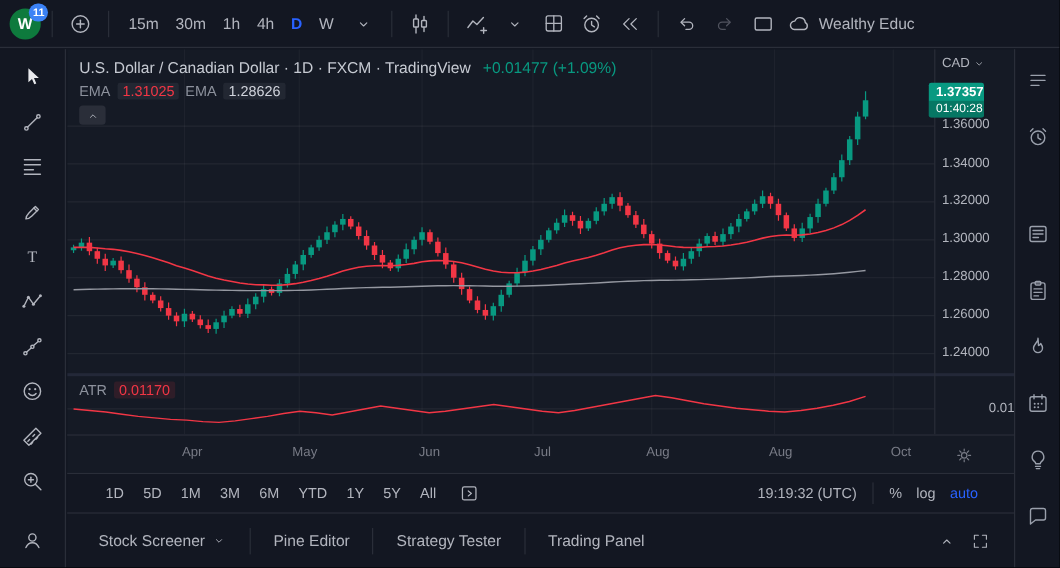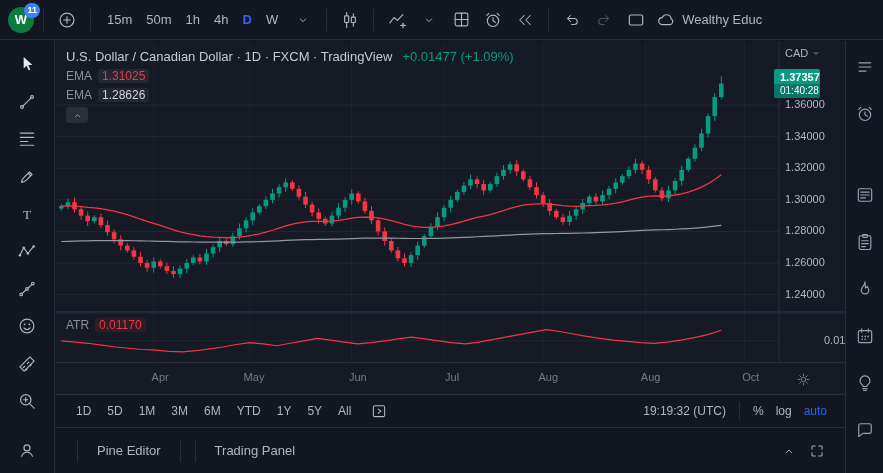--- a/index.html
+++ b/index.html
@@ -85,21 +85,21 @@
   .lg-value { font-size:12px; padding:0 4px; border-radius:2px; background:rgba(42,46,57,0.65); }
   .eye-btn { border:none; background:none; color:#8c919c; width:18px; height:16px;
     display:flex; align-items:center; justify-content:center; cursor:pointer; }
   .collapse-btn { width:22px; height:16px; background:#2a2e39; border:none; border-radius:3px;
     color:#b2b5be; display:flex; align-items:center; justify-content:center; cursor:pointer; }
   .atr-legend { position:absolute; left:10px; top:277px; display:flex; align-items:center; gap:6px; z-index:5; }
   .atr-value { color:#f23645; background:rgba(242,54,69,0.12); font-size:12px; padding:0 4px; border-radius:2px; }
   
   .range-bar { position:absolute; top:353px; left:0; right:0; height:33px;
     border-top:1px solid #2a2e39; background:#131722;
-    display:flex; align-items:center; padding:0 12px; }
+    display:flex; align-items:center; padding:0 24px; }
   .ranges { display:flex; align-items:center; }
   .rng-btn { height:24px; padding:0 8px; border:none; background:none; color:#b2b5be;
     font-size:12px; border-radius:4px; cursor:pointer; font-family:inherit; }
   .flex-spacer { flex:1 1 auto; }
   .vsep { width:1px; height:18px; background:#2a2e39; margin:0 7px; flex:0 0 auto; }
   .txt-btn { border:none; background:none; color:#b2b5be; font-size:12px; height:24px;
     padding:0 6px; border-radius:4px; cursor:pointer; font-family:inherit; }
   .txt-btn.auto { color:#2962ff; }
   
   .footer { position:absolute; top:386px; left:0; right:0; bottom:0;
@@ -125,21 +125,21 @@
     <button class="tb-btn">
         <svg viewBox="0 0 24 24" width="20" height="20" fill="none" stroke="currentColor" stroke-width="1.4" stroke-linecap="round" stroke-linejoin="round">
           <circle cx="12" cy="12" r="8.3"></circle>
           <line x1="12" y1="8.2" x2="12" y2="15.8"></line>
           <line x1="8.2" y1="12" x2="15.8" y2="12"></line>
         </svg>
       </button>
     <div class="tb-sep"></div>
     <div class="timeframes" id="timeframes">
         <button class="tf-btn">15m</button>
-        <button class="tf-btn">50m</button>
+        <button class="tf-btn">30m</button>
         <button class="tf-btn">1h</button>
         <button class="tf-btn">4h</button>
         <button class="tf-btn active">D</button>
         <button class="tf-btn">W</button>
       </div>
     <button class="tb-btn">
         <svg viewBox="0 0 24 24" width="16" height="16" fill="none" stroke="currentColor" stroke-width="1.4" stroke-linecap="round" stroke-linejoin="round">
           <polyline points="8 10.5 12 14.5 16 10.5"></polyline>
         </svg>
       </button>
@@ -606,21 +606,21 @@
       <div class="price-badge" id="price-badge" style="top: 27.5994px;">
         <div class="pb-price">1.37357</div>
         <div class="pb-countdown">01:40:28</div>
       </div>
 
       <div class="legend">
         <div class="lg-row">
           <span class="lg-title">U.S. Dollar / Canadian Dollar · 1D · FXCM · TradingView</span>
           <span class="lg-change">+0.01477 (+1.09%)</span>
         </div>
-        <div id="ema-rows" style="display:flex;flex-direction:column;gap:5px;">
+        <div id="ema-rows" style="display:flex;flex-direction:row;gap:5px;">
             <div class="lg-row">
               <span class="lg-label">EMA</span>
               <span class="lg-value" style="color: rgb(242, 54, 69);">1.31025</span>
             </div>
             <div class="lg-row">
               <span class="lg-label">EMA</span>
               <span class="lg-value" style="color: rgb(209, 212, 220);">1.28626</span>
             </div>
           </div>
         <div class="lg-row">
@@ -675,25 +675,36 @@
       <div class="flex-spacer"></div>
       <button class="txt-btn">19:19:32 (UTC)</button>
       <div class="vsep"></div>
       <button class="txt-btn">%</button>
       <button class="txt-btn">log</button>
       <button class="txt-btn auto">auto</button>
     </div>
 
     <div class="footer">
       <div class="ftabs" id="footer-tabs">
+          <button class="ftab">
+            <span>Stock Screener</span>
+            <span>
+              <svg viewBox="0 0 24 24" width="13" height="13" fill="none" stroke="currentColor" stroke-width="1.4" stroke-linecap="round" stroke-linejoin="round">
+                <polyline points="8 10.5 12 14.5 16 10.5"></polyline>
+              </svg>
+            </span>
+          </button>
           <div class="vsep"></div>
           <button class="ftab">
             <span>Pine Editor</span>
           </button>
           <div class="vsep"></div>
+          <button class="ftab">
+            <span>Strategy Tester</span>
+          </button>
           <div class="vsep"></div>
           <button class="ftab">
             <span>Trading Panel</span>
           </button>
         </div>
       <div class="flex-spacer"></div>
       <button class="tb-btn">
           <svg viewBox="0 0 24 24" width="16" height="16" fill="none" stroke="currentColor" stroke-width="1.4" stroke-linecap="round" stroke-linejoin="round">
             <polyline points="8 14.5 12 10.5 16 14.5"></polyline>
           </svg>

